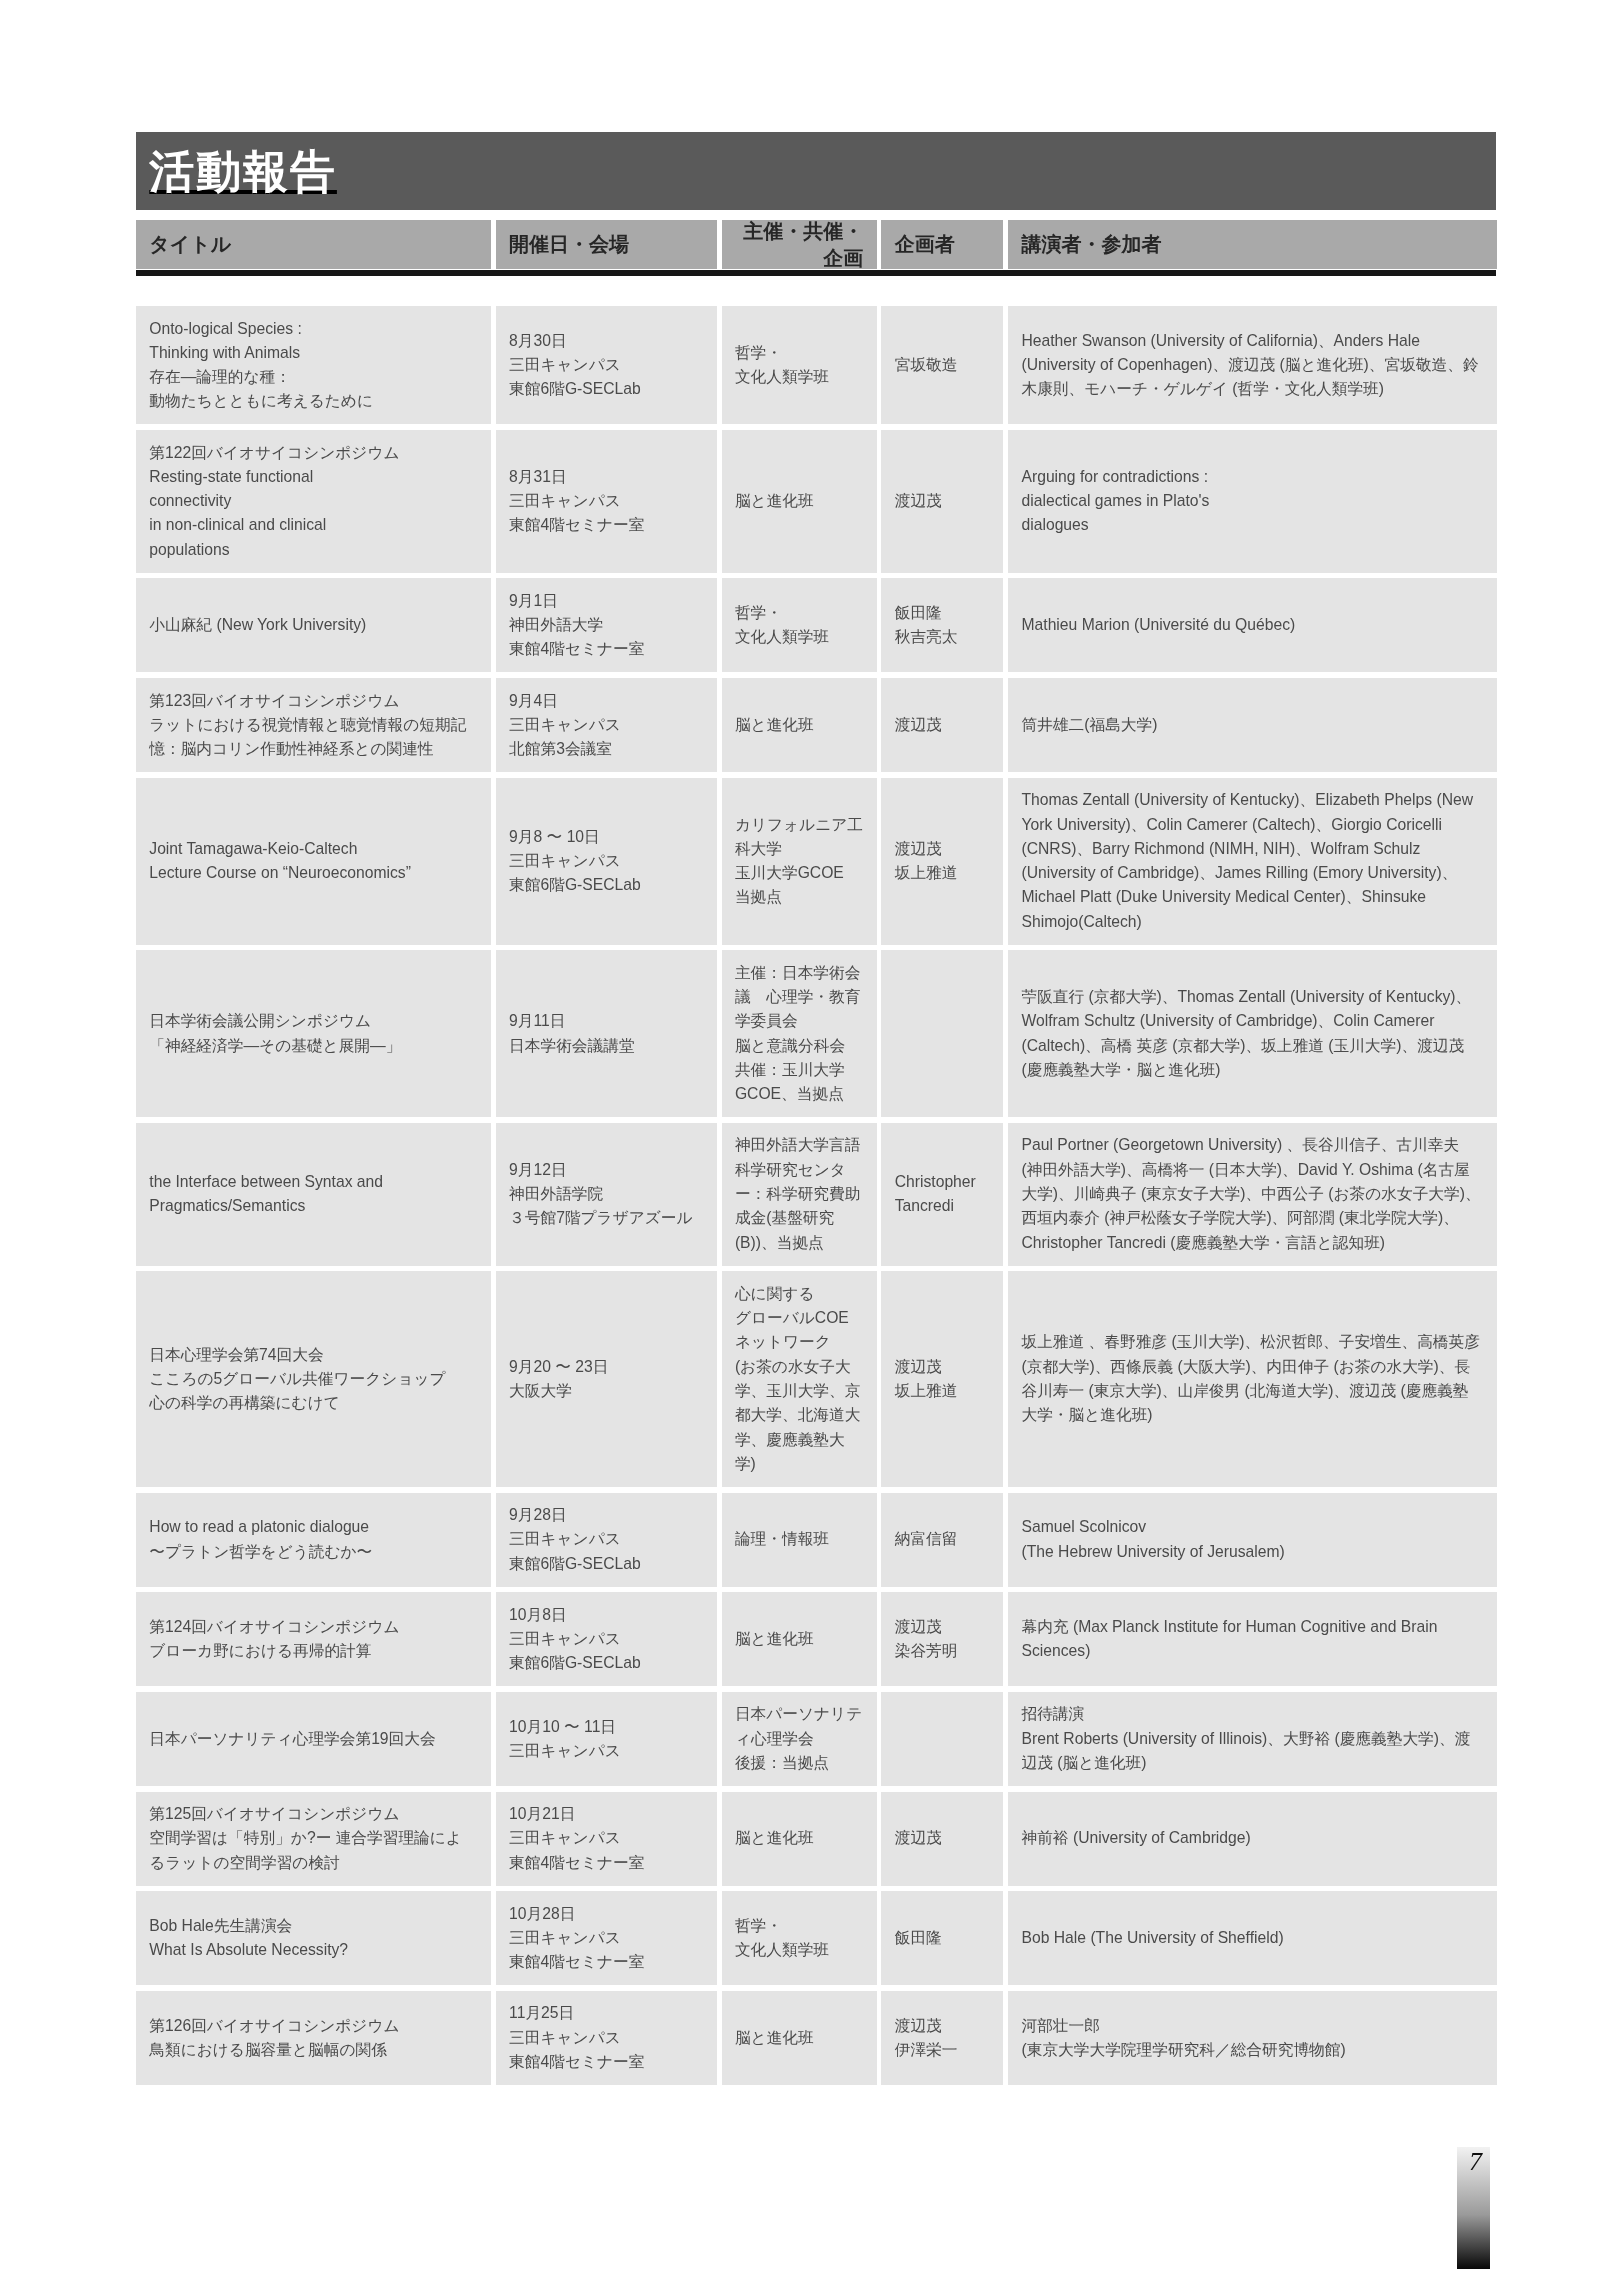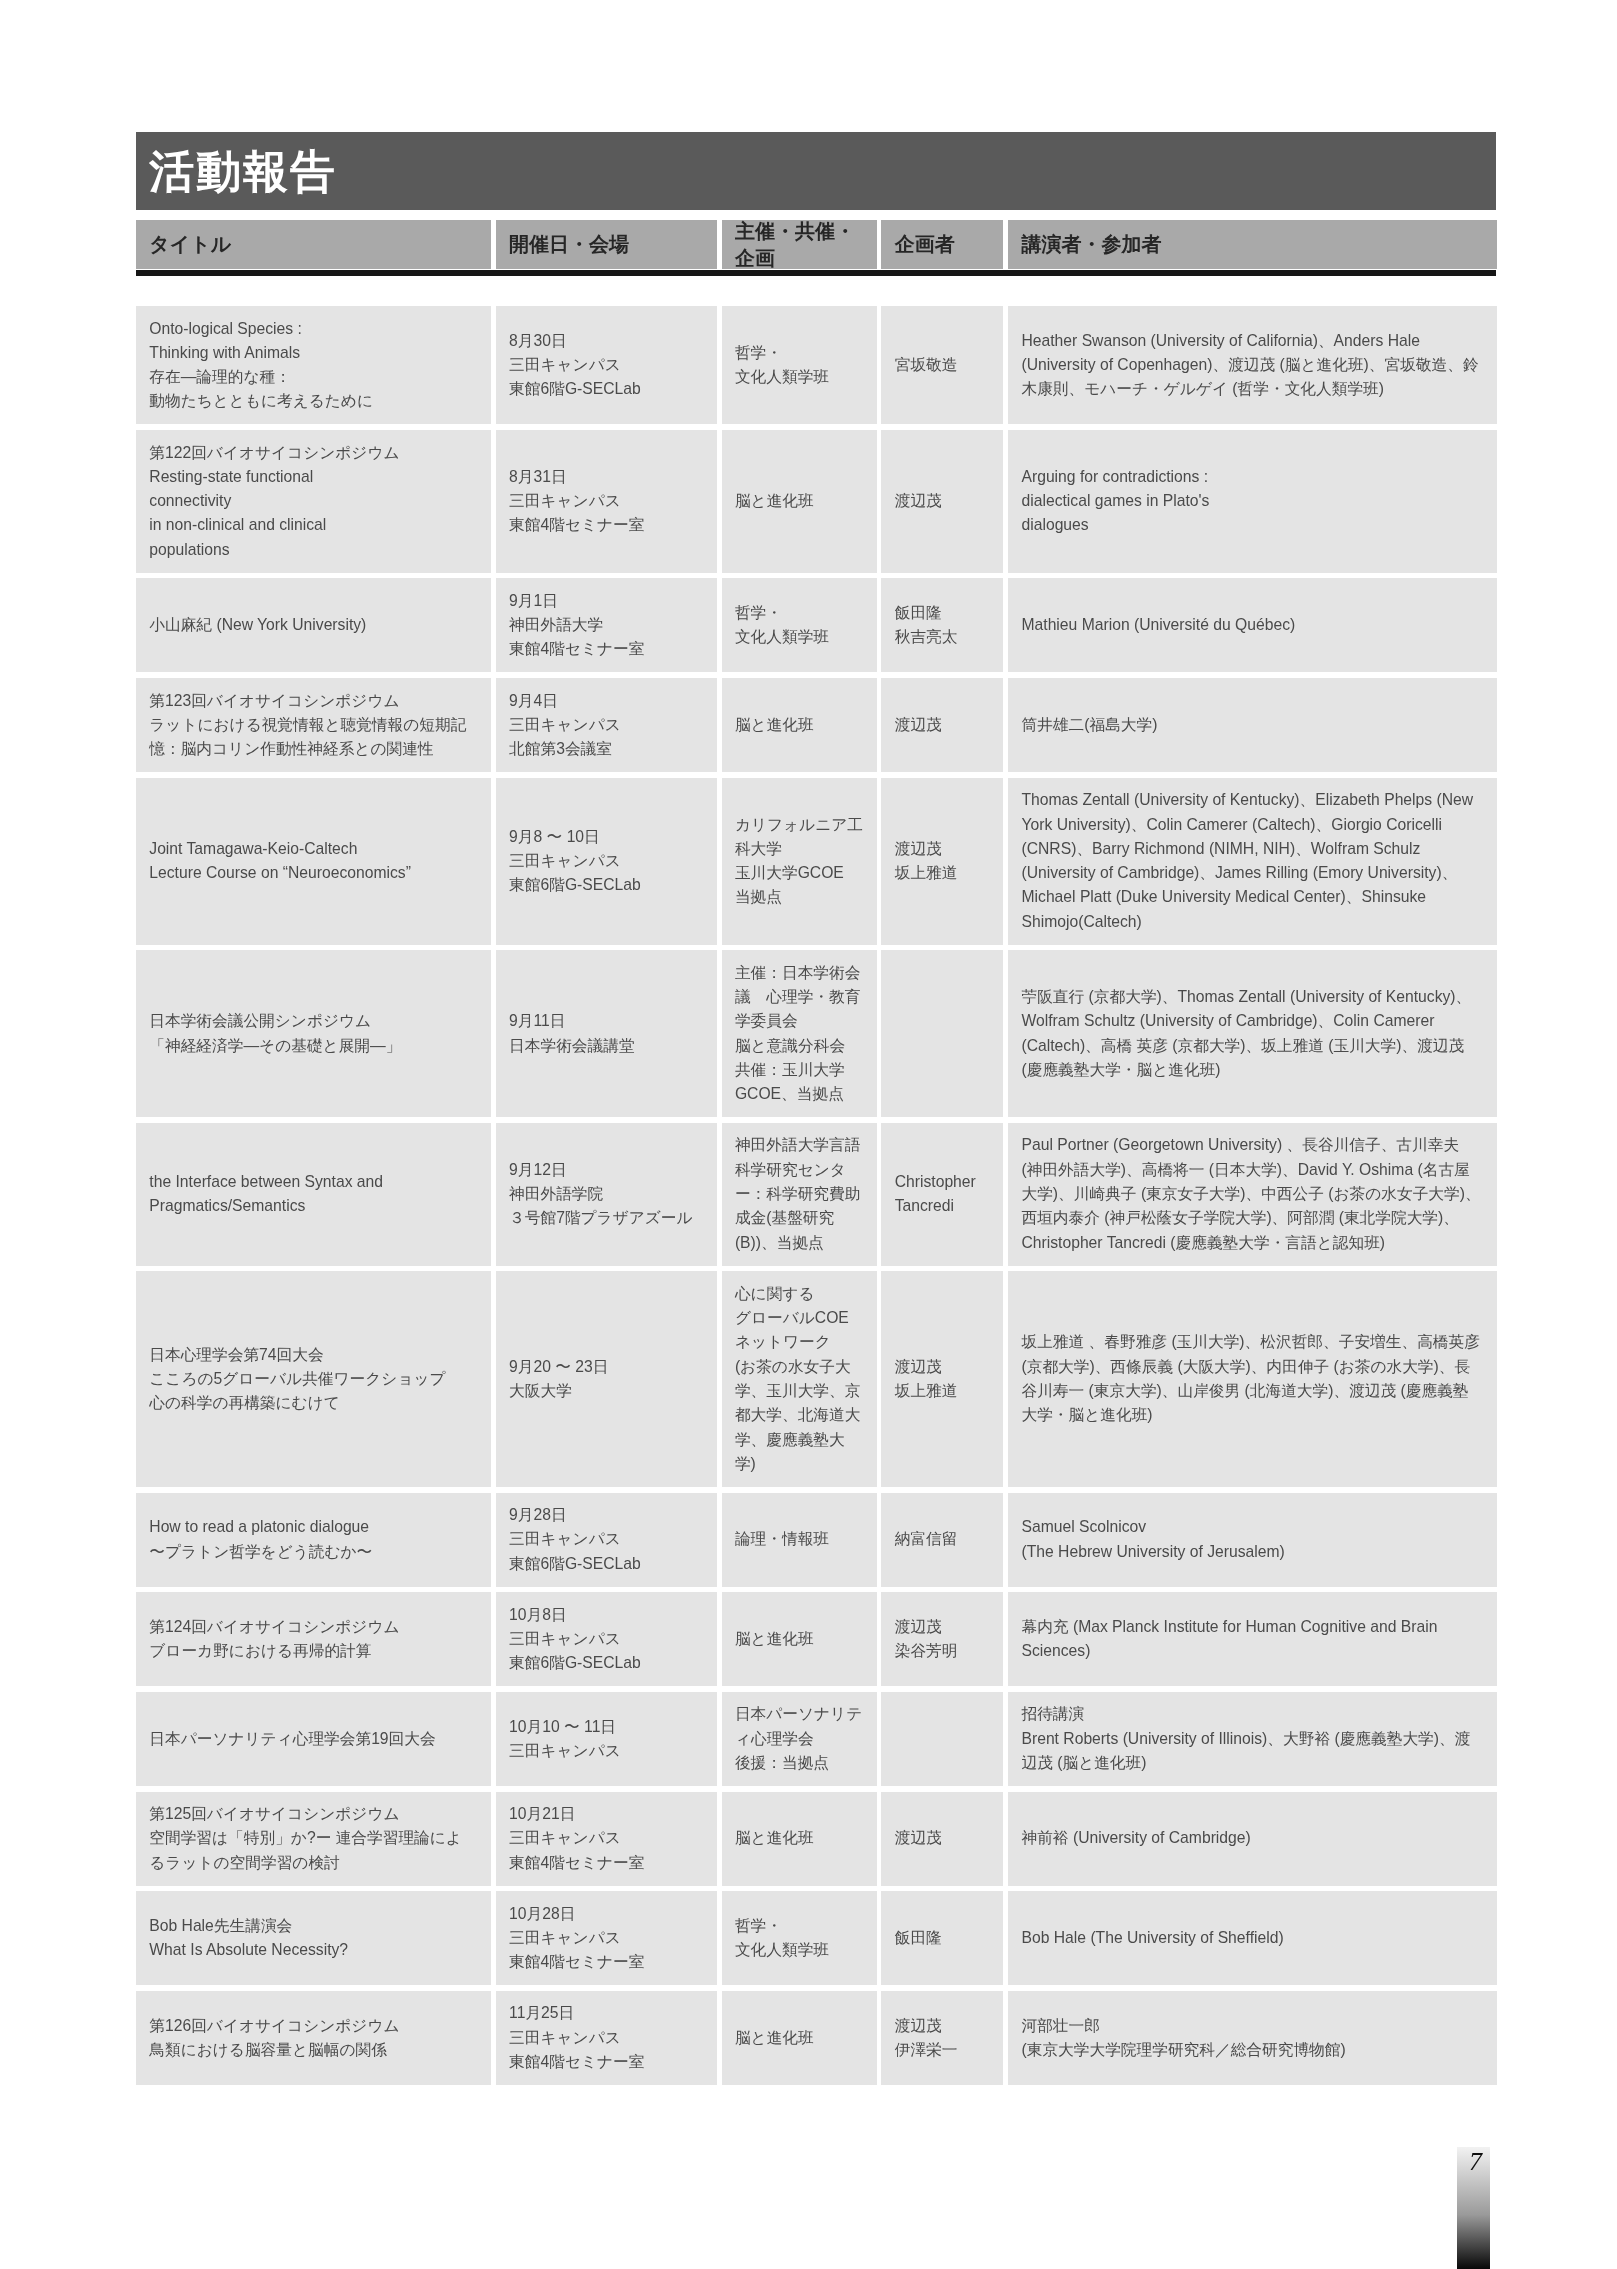--- a/index.html
+++ b/index.html
@@ -7,32 +7,33 @@
     position:relative;
     width:1618px; height:2269px;
     background:#ffffff;
     overflow:hidden;
     font-family:"Liberation Sans","DejaVu Sans",sans-serif;
   }
   .banner {
     position:absolute; left:136px; top:132px;
     width:1360px; height:78px;
     background:#5a5a5a;
-    display:flex; align-items:center;
+    display:flex; align-items:center;text-decoration:underline;
   }
   .banner .banner-text {
     color:#ffffff; font-size:45px; font-weight:700;
     padding-left:13.3px; letter-spacing:1.9px; line-height:1;
   }
   .thead {
     position:absolute; left:136px; top:220px;
     width:1360px;
     display:grid;
     grid-template-columns:355px 221px 155px 122px 489px;
     column-gap:4.8px;
+    text-align:right;
   }
   .hcell {
     background:#a9a9a9; height:49px;
     display:flex; align-items:center;
     padding:0 13.3px; box-sizing:border-box;
     font-size:20px; font-weight:700; color:#262626;
   }
   .rule {
     position:absolute; left:136px; top:270px;
     width:1360px; height:5.7px; background:#161616;

